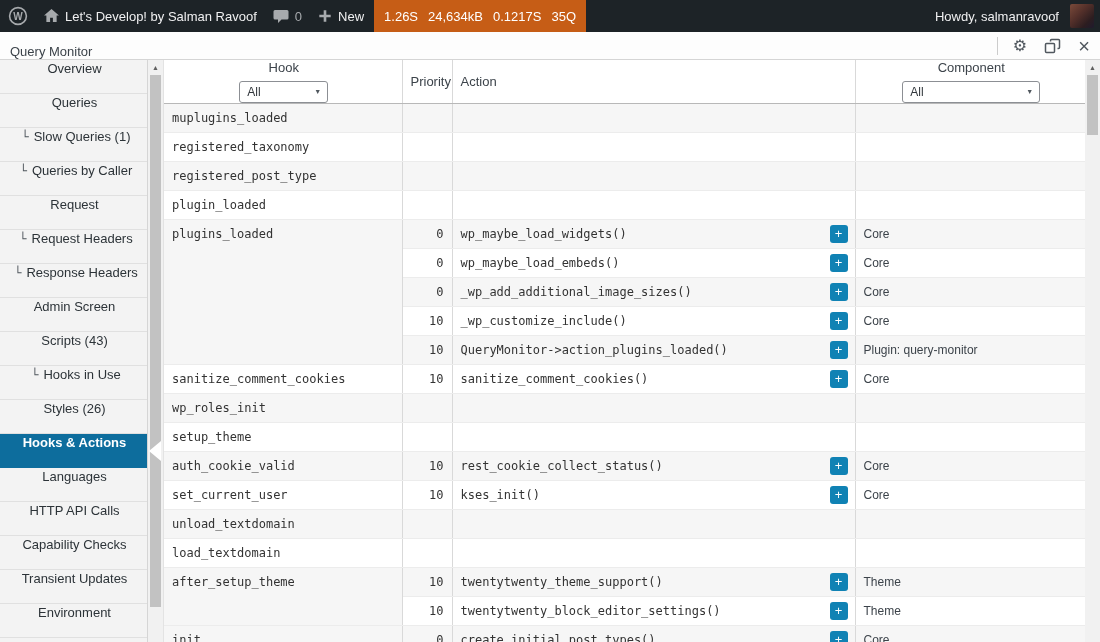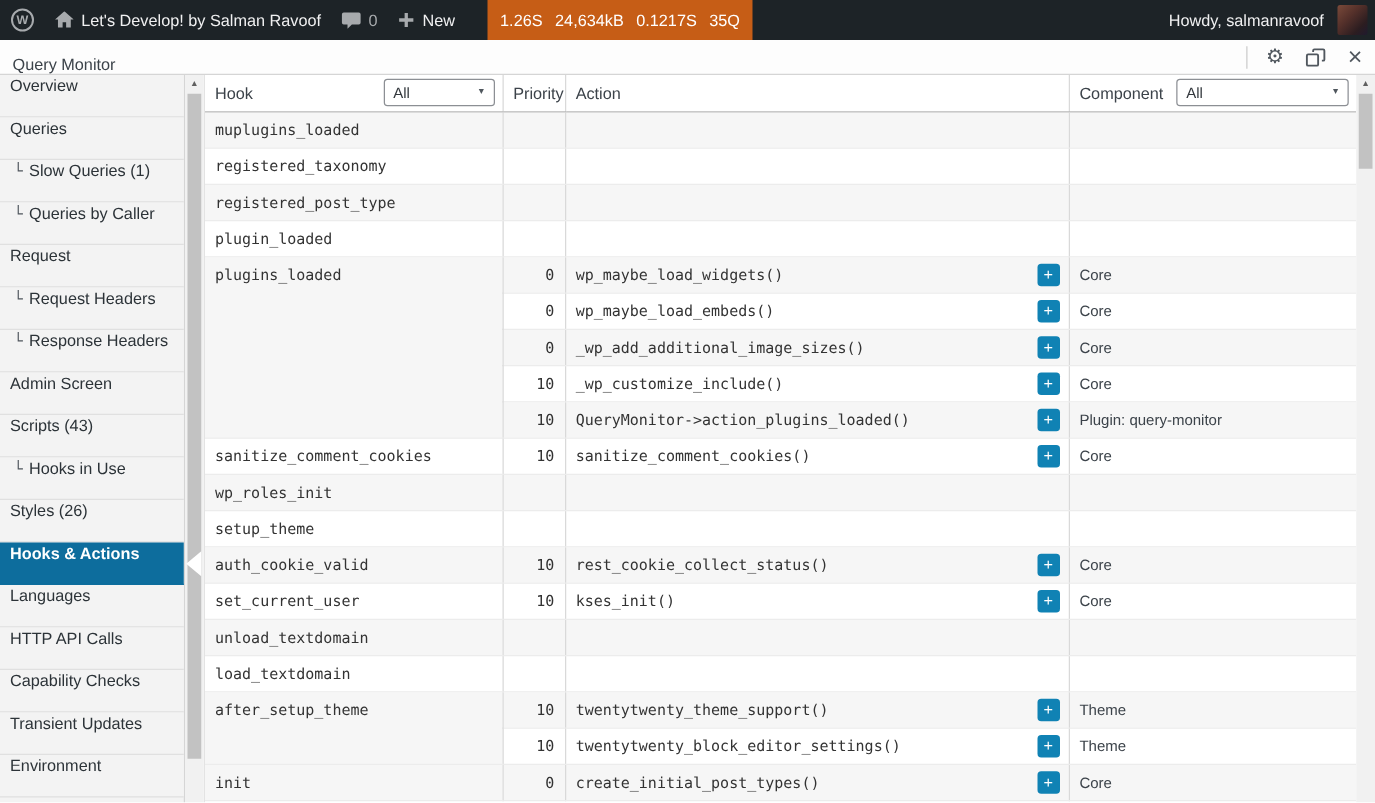--- a/index.html
+++ b/index.html
@@ -7,21 +7,21 @@
     font-family: "Liberation Sans", sans-serif; }
 
   
   .admin-bar { height: 32px; background: var(--admin-bar-bg, #1d2327); display: flex;
     align-items: center; color: #f0f0f1; font-size: 13px; }
   .ab-item { display: flex; align-items: center; height: 32px; gap: 6px; padding: 0 8px;
     cursor: pointer; white-space: nowrap; }
   .ab-icon { display: inline-flex; align-items: center; color: #a7aaad; }
   .ab-dim { color: #a7aaad; }
   .qm-stats { height: 32px; background: var(--qm-stats-bg, #c65d16); display: flex;
-    align-items: center; gap: 10px; padding: 0 10px; color: #fff; margin-left: 18px; }
+    align-items: center; gap: 10px; padding: 0 10px; color: #fff; margin-left: 2px; }
   .ab-right { margin-left: auto; display: flex; align-items: center; gap: 3px; padding-right: 6px; }
   .avatar { width: 24px; height: 24px; border-radius: 2px;
     background: linear-gradient(135deg, #7a4a3a 0%, #54302a 40%, #2c1d20 75%, #1f1a2e 100%); }
 
   
   .qm-titlebar { height: 28px; background: #fdfdfd; border-bottom: 1px solid #d5d5d5;
     display: flex; align-items: flex-end; font-size: 13px; color: #3c434a; }
   .qm-title { margin-left: 10px; }
   .tb-controls { margin-left: auto; display: flex; align-items: center; height: 100%; }
   .tb-sep { width: 1px; height: 18px; background: #ccc; margin: 0 6px; }
@@ -31,21 +31,21 @@
   .close-glyph { font-size: 20px; line-height: 1; font-weight: 400; }
 
   
   .qm-body { display: flex; height: 582px; }
 
   
   .qm-nav { width: 148px; background: #f3f3f3; border-right: 1px solid #d5d5d5;
     position: relative; z-index: 2; }
   .nav-item { position: relative; height: 34px; border-bottom: 1px solid #e0e0e0;
     display: flex; align-items: center; padding: 0 6px 16px 8px; font-size: 13px; color: #2c3338;
-    cursor: pointer; white-space: nowrap; background: #f3f3f3; }
+    cursor: pointer; white-space: nowrap; background: #f3f3f3; justify-content: center; }
   .nav-item .branch { color: #50575e; font-size: 12px; margin: 0 5px 0 3px;
     font-family: "DejaVu Sans Mono", monospace; }
   .nav-item.selected { background: var(--selected-blue, #0d6d9d); color: #fff;
     font-weight: bold; border-bottom-color: var(--selected-blue, #0d6d9d); }
   .nav-item.selected .notch { position: absolute; right: -14px; top: 50%;
     transform: translateY(-50%); width: 0; height: 0; border-top: 10px solid transparent;
     border-bottom: 10px solid transparent; border-right: 12px solid #fff; }
 
   
   .vscroll { width: 15px; background: #f1f1f1; position: relative; flex: 0 0 15px; }
@@ -57,21 +57,21 @@
 
   
   .qm-main { flex: 1; background: #fff; overflow: hidden; border-left: 1px solid #e3e3e3; }
   table.hooks { border-collapse: collapse; table-layout: fixed; width: 100%; }
   col.c-hook { width: 238px; } col.c-prio { width: 50px; } col.c-action { width: 403px; }
   th, td { border-right: 1px solid #d9d9d9; white-space: nowrap; overflow: hidden; }
   th:last-child, td:last-child { border-right: none; }
   thead tr { height: 29px; }
   thead th { background: #fff; border-bottom: 1px solid #b8b8b8; font-weight: normal;
     font-size: 13px; color: #3c434a; text-align: left; padding: 0 6px 0 8px; }
-  .th-flex { display: flex; align-items: center; justify-content: space-between; gap: 6px; }
+  .th-flex { display: flex; align-items: center; justify-content: space-between; gap: 6px; flex-direction: column; }
   .select { position: relative; height: 22px; line-height: 20px; background: #fff;
     border: 1px solid #8c8f94; border-radius: 3px; font-size: 12px; color: #32373c;
     padding: 0 20px 0 7px; cursor: pointer; }
   .select .dd-arrow { position: absolute; right: 6px; top: 50%; transform: translateY(-50%);
     font-size: 7px; color: #50575e; }
   .sel-hook { width: 89px; }
   .sel-comp { width: 138px; }
 
   tbody tr { height: 29px; background: #fff; }
   tbody tr.alt { background: #f6f6f6; }

